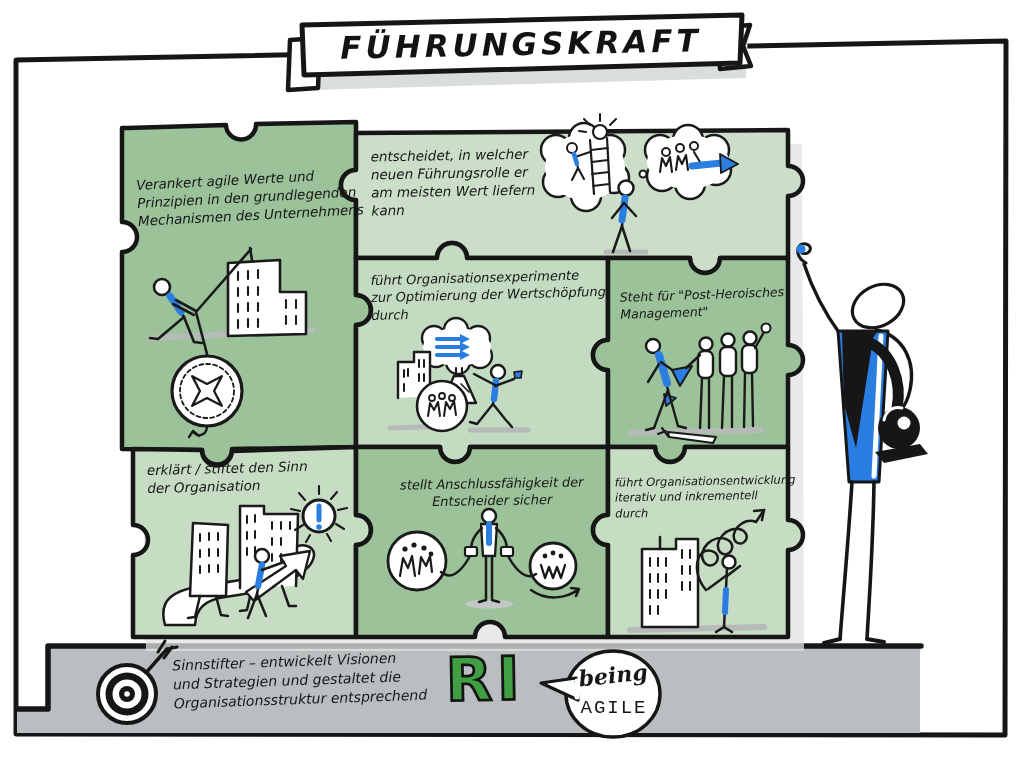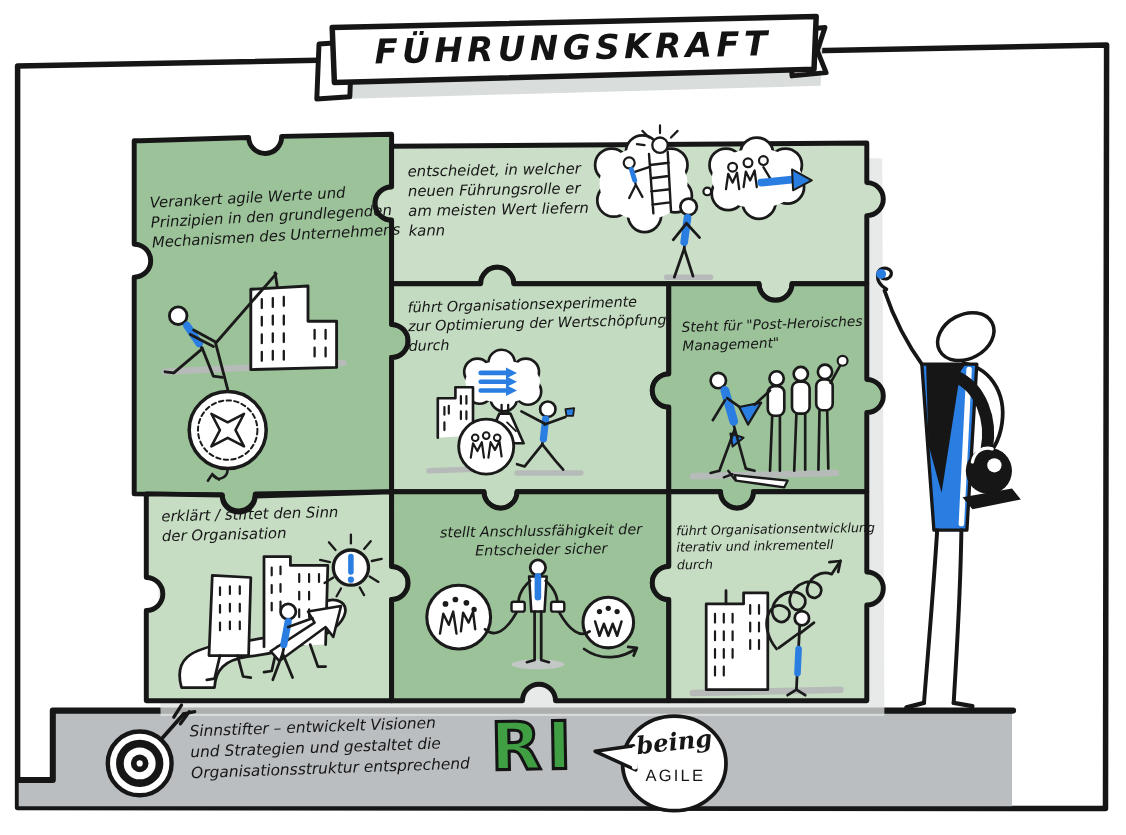--- a/index.html
+++ b/index.html
@@ -18,21 +18,21 @@
   #t6{left:378px;top:475px;font-size:13px;width:228px;text-align:center;transform:rotate(-1deg);}
   #t7{left:615px;top:474px;font-size:11.5px;transform:rotate(-1deg);}
   #footer-text{left:173px;top:652px;font-size:14px;transform:rotate(-2deg);}
   #ri-logo{position:absolute;left:446px;top:644px;font-style:normal;font-weight:bold;
            font-size:60px;letter-spacing:5px;color:#3f9f42;-webkit-text-stroke:2.8px #141414;
            transform:rotate(-1deg);font-family:"DejaVu Sans",sans-serif;}
   #bubble-being{position:absolute;left:570px;top:662px;width:86px;text-align:center;
            font-family:"DejaVu Serif",serif;font-style:italic;font-weight:bold;font-size:22px;
            transform:rotate(-6deg);}
   #bubble-agile{position:absolute;left:572px;top:697px;width:84px;text-align:center;
-           font-family:Liberation Sans, sans-serif;font-size:15px;letter-spacing:2px;}
+           font-family:Liberation Mono, monospace;font-size:19px;letter-spacing:2px;}
 </style>
 </head>
 <body>
 
 <div class="stage">
 
 <svg class="art" viewBox="0 0 1024 759" stroke-linecap="round" stroke-linejoin="round">
 
   <path d="M16 60 L1006 41 L1005 735 L16 734 Z" fill="none" stroke="#161616" stroke-width="5"></path>
 

